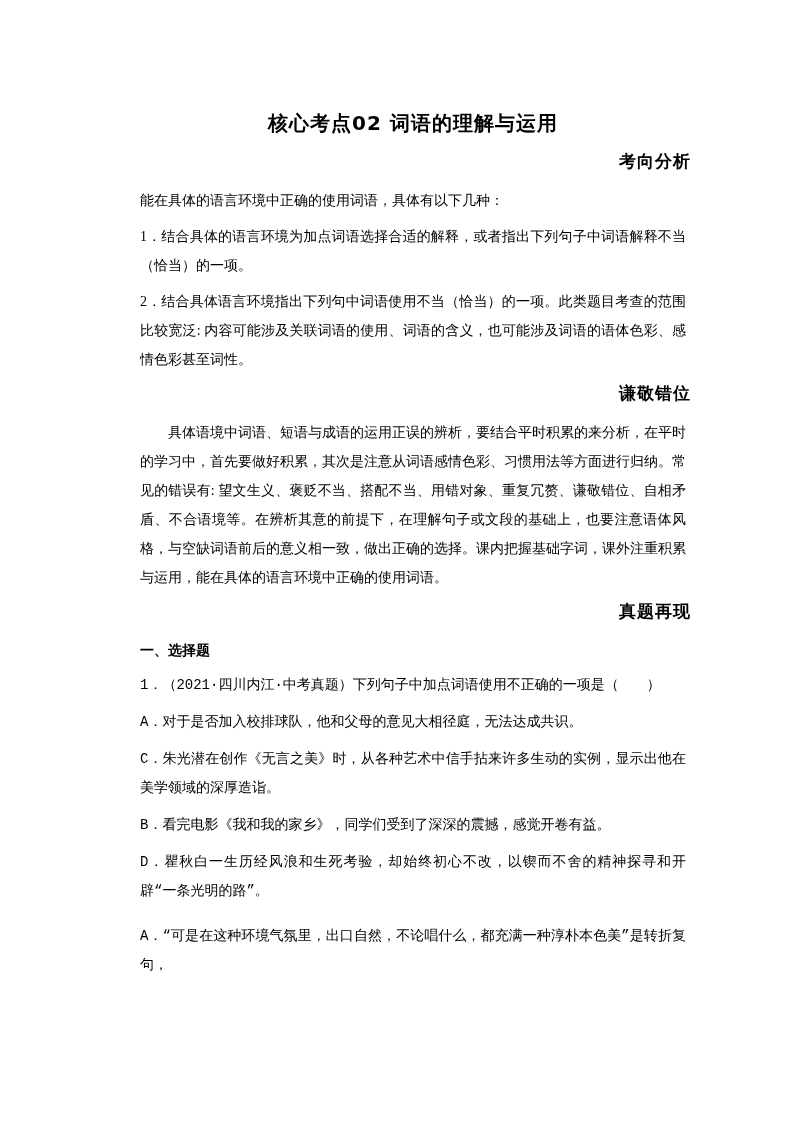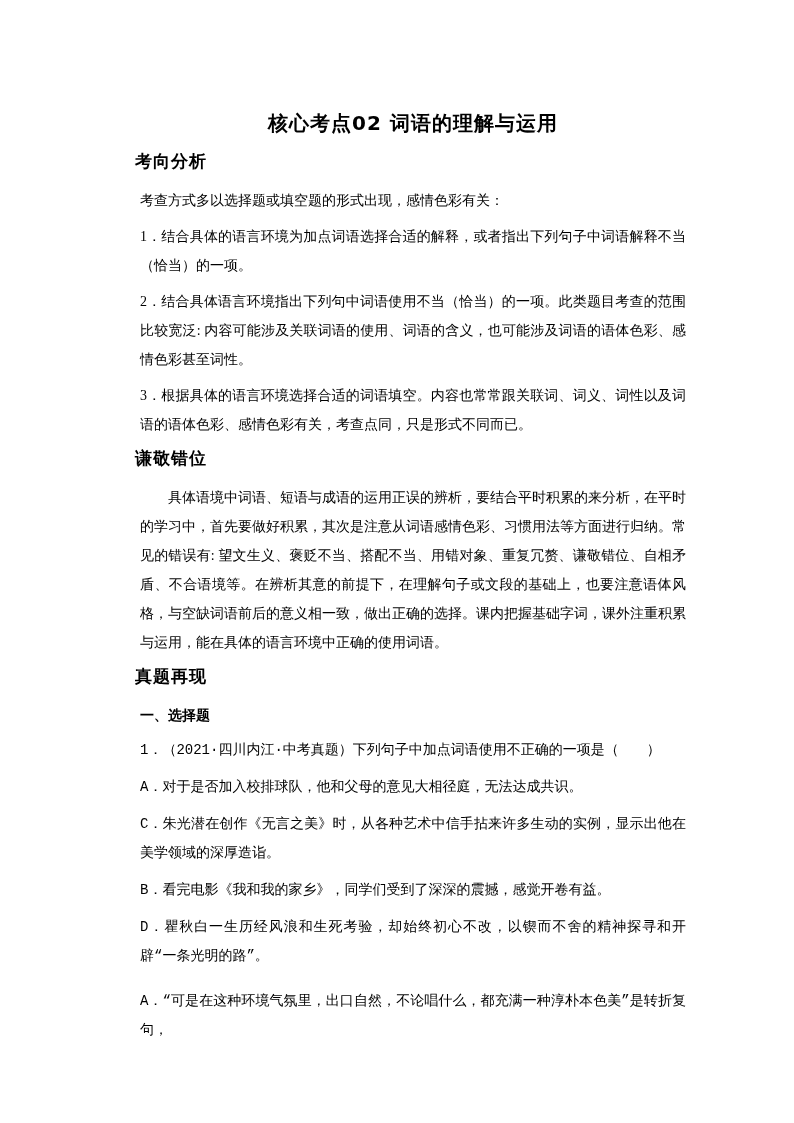--- a/index.html
+++ b/index.html
@@ -20,21 +20,21 @@
   .doc-title {
     text-align: center;
     font-size: 20px;
     line-height: 26px;
     font-weight: bold;
     font-family: "DejaVu Sans", "Liberation Sans", sans-serif;
     margin-bottom: 14px;
     letter-spacing: 1px;
   }
   .section-heading {
-    text-align: left;
+    text-align: right;
     font-size: 17px;
     line-height: 22px;
     font-weight: bold;
     font-family: "DejaVu Sans", "Liberation Sans", sans-serif;
     margin: 8px 0 14px 0;
     letter-spacing: 1px;
   }
   p.body-text {
     font-size: 14px;
     line-height: 29px;
@@ -64,24 +64,23 @@
 </style>
 </head>
 <body>
 
 <div class="page">
 
   <h1 class="doc-title">核心考点02 词语的理解与运用</h1>
 
   <h2 class="section-heading">考向分析</h2>
 
-  <p class="body-text">考查方式多以选择题或填空题的形式出现，感情色彩有关：</p>
+  <p class="body-text">能在具体的语言环境中正确的使用词语，具体有以下几种：</p>
   <p class="body-text">1．结合具体的语言环境为加点词语选择合适的解释，或者指出下列句子中词语解释不当（恰当）的一项。</p>
   <p class="body-text">2．结合具体语言环境指出下列句中词语使用不当（恰当）的一项。此类题目考查的范围比较宽泛: 内容可能涉及关联词语的使用、词语的含义，也可能涉及词语的语体色彩、感情色彩甚至词性。</p>
-  <p class="body-text">3．根据具体的语言环境选择合适的词语填空。内容也常常跟关联词、词义、词性以及词语的语体色彩、感情色彩有关，考查点同，只是形式不同而已。</p>
 
   <h2 class="section-heading">谦敬错位</h2>
 
   <p class="body-text indent-first">具体语境中词语、短语与成语的运用正误的辨析，要结合平时积累的来分析，在平时的学习中，首先要做好积累，其次是注意从词语感情色彩、习惯用法等方面进行归纳。常见的错误有: 望文生义、褒贬不当、搭配不当、用错对象、重复冗赘、谦敬错位、自相矛盾、不合语境等。在辨析其意的前提下，在理解句子或文段的基础上，也要注意语体风格，与空缺词语前后的意义相一致，做出正确的选择。课内把握基础字词，课外注重积累与运用，能在具体的语言环境中正确的使用词语。</p>
 
   <h2 class="section-heading">真题再现</h2>
 
   <div class="sub-heading">一、选择题</div>
 
   <p class="question-text">1．（2021·四川内江·中考真题）下列句子中加点词语使用不正确的一项是（　　）</p>

